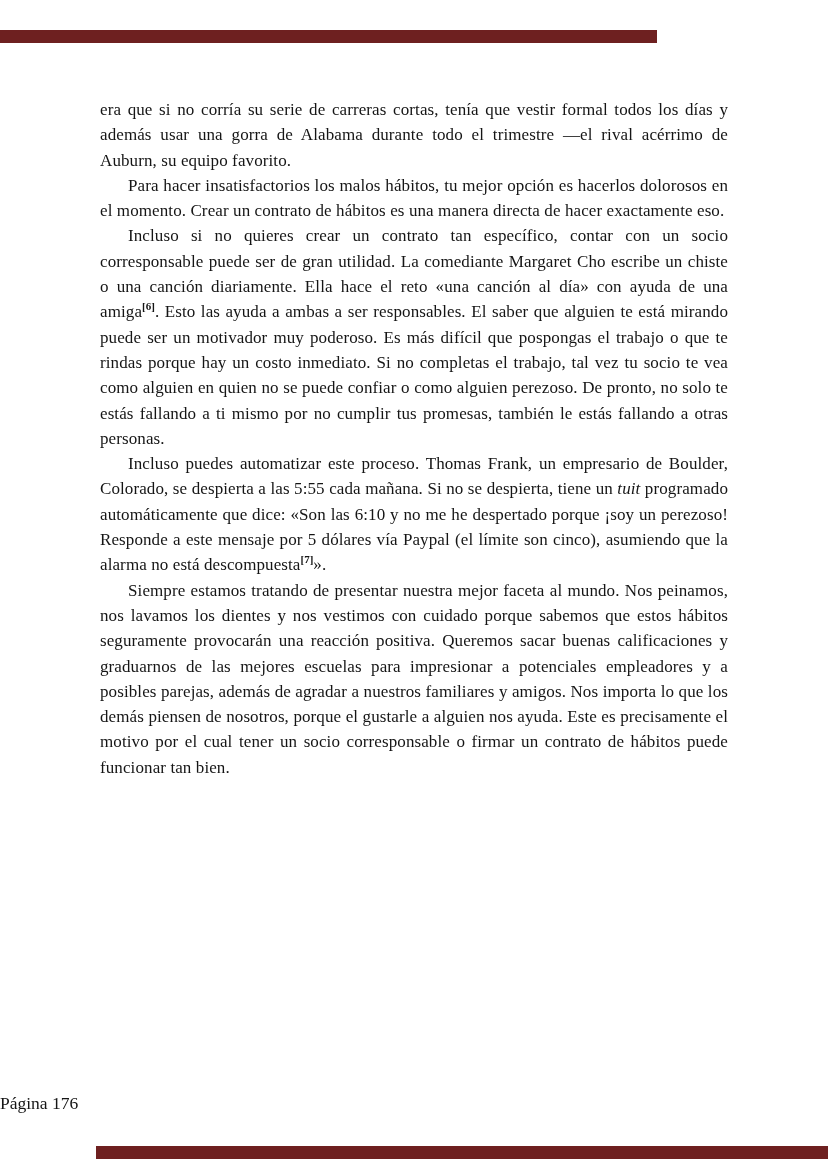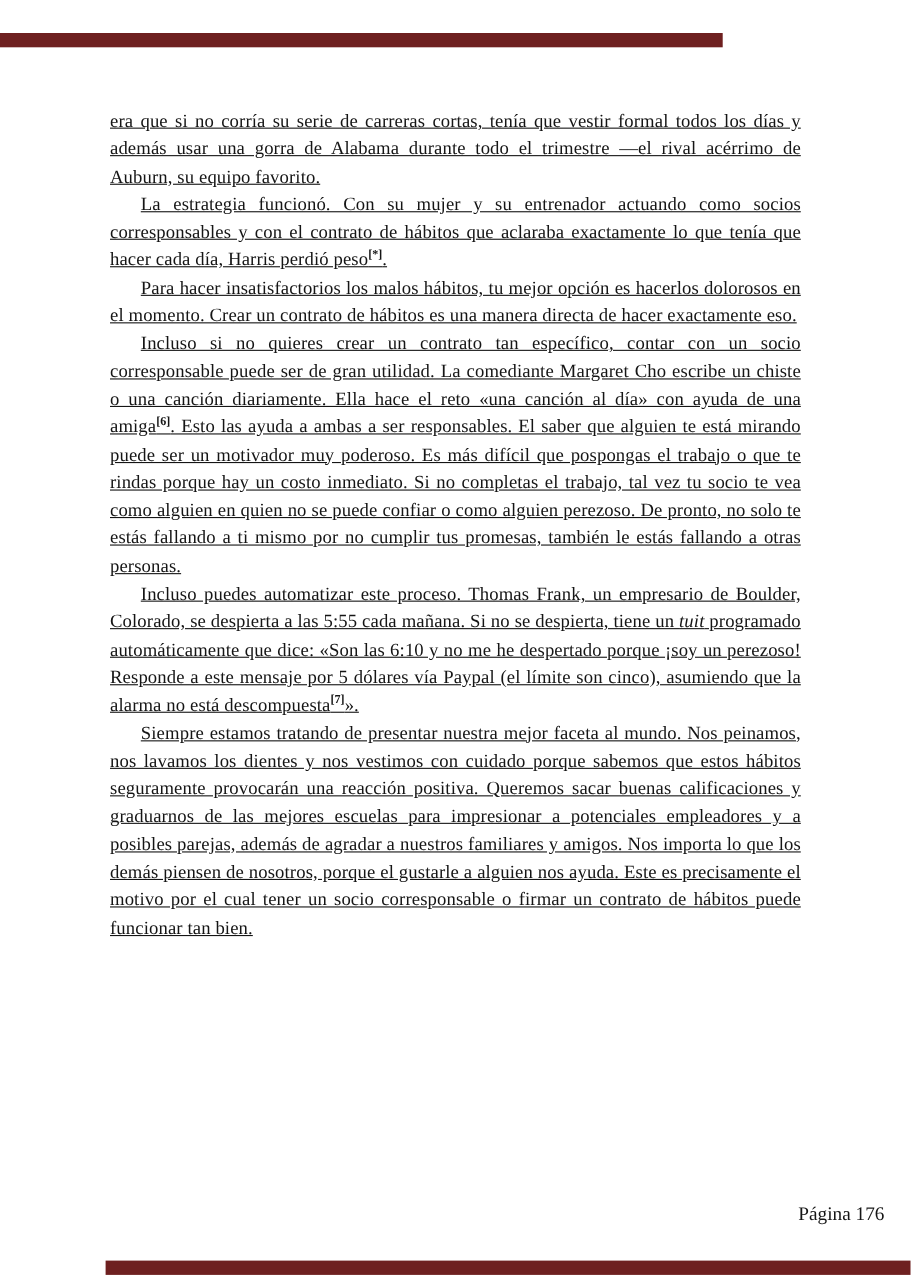--- a/index.html
+++ b/index.html
@@ -28,21 +28,20 @@
   .edge-bar.bottom {
     left: 96px;
     top: 1146px;
     width: 732px;
   }
   .text-block {
     position: absolute;
     left: 100px;
     top: 97px;
     width: 628px;
-    text-decoration: underline;
   }
   p.para {
     margin: 0;
     font-size: 17px;
     line-height: 25.3px;
     text-align: justify;
     letter-spacing: 0.1px;
   }
   p.para.indent {
     text-indent: 28px;
@@ -63,36 +62,35 @@
     line-height: 30px;
     margin: 45px 0 0 0;
     letter-spacing: 0.5px;
     color: #1a1a1a;
   }
   .page-footer {
     position: absolute;
     left: 0;
     top: 1093px;
     width: 804px;
-    text-align: right;
+    text-align: left;
     font-size: 17.5px;
     color: #151515;
   }
 </style>
 </head>
 <body>
 
 <div class="page">
   <div class="edge-bar top" style="background: rgb(110, 32, 32);"></div>
   <div class="edge-bar bottom" style="background: rgb(110, 32, 32);"></div>
 
   <main class="text-block">
     <div id="paragraphs">
         <p class="para"><span>era que si no corría su serie de carreras cortas, tenía que vestir formal todos los días y además usar una gorra de Alabama durante todo el trimestre —el rival acérrimo de Auburn, su equipo favorito.</span></p>
-        <p class="para indent"><span>La estrategia funcionó. Con su mujer y su entrenador actuando como socios corresponsables y con el contrato de hábitos que aclaraba exactamente lo que tenía que hacer cada día, Harris perdió peso</span><sup class="fnref">[*]</sup><span>.</span></p>
         <p class="para indent"><span>Para hacer insatisfactorios los malos hábitos, tu mejor opción es hacerlos dolorosos en el momento. Crear un contrato de hábitos es una manera directa de hacer exactamente eso.</span></p>
         <p class="para indent"><span>Incluso si no quieres crear un contrato tan específico, contar con un socio corresponsable puede ser de gran utilidad. La comediante Margaret Cho escribe un chiste o una canción diariamente. Ella hace el reto «una canción al día» con ayuda de una amiga</span><sup class="fnref">[6]</sup><span>. Esto las ayuda a ambas a ser responsables. El saber que alguien te está mirando puede ser un motivador muy poderoso. Es más difícil que pospongas el trabajo o que te rindas porque hay un costo inmediato. Si no completas el trabajo, tal vez tu socio te vea como alguien en quien no se puede confiar o como alguien perezoso. De pronto, no solo te estás fallando a ti mismo por no cumplir tus promesas, también le estás fallando a otras personas.</span></p>
         <p class="para indent"><span>Incluso puedes automatizar este proceso. Thomas Frank, un empresario de Boulder, Colorado, se despierta a las 5:55 cada mañana. Si no se despierta, tiene un </span><em class="ital">tuit</em><span> programado automáticamente que dice: «Son las 6:10 y no me he despertado porque ¡soy un perezoso! Responde a este mensaje por 5 dólares vía Paypal (el límite son cinco), asumiendo que la alarma no está descompuesta</span><sup class="fnref">[7]</sup><span>».</span></p>
         <p class="para indent"><span>Siempre estamos tratando de presentar nuestra mejor faceta al mundo. Nos peinamos, nos lavamos los dientes y nos vestimos con cuidado porque sabemos que estos hábitos seguramente provocarán una reacción positiva. Queremos sacar buenas calificaciones y graduarnos de las mejores escuelas para impresionar a potenciales empleadores y a posibles parejas, además de agradar a nuestros familiares y amigos. Nos importa lo que los demás piensen de nosotros, porque el gustarle a alguien nos ayuda. Este es precisamente el motivo por el cual tener un socio corresponsable o firmar un contrato de hábitos puede funcionar tan bien.</span></p>
       </div>
   </main>
 
   <div class="page-footer">Página 176</div>
 </div>
 

